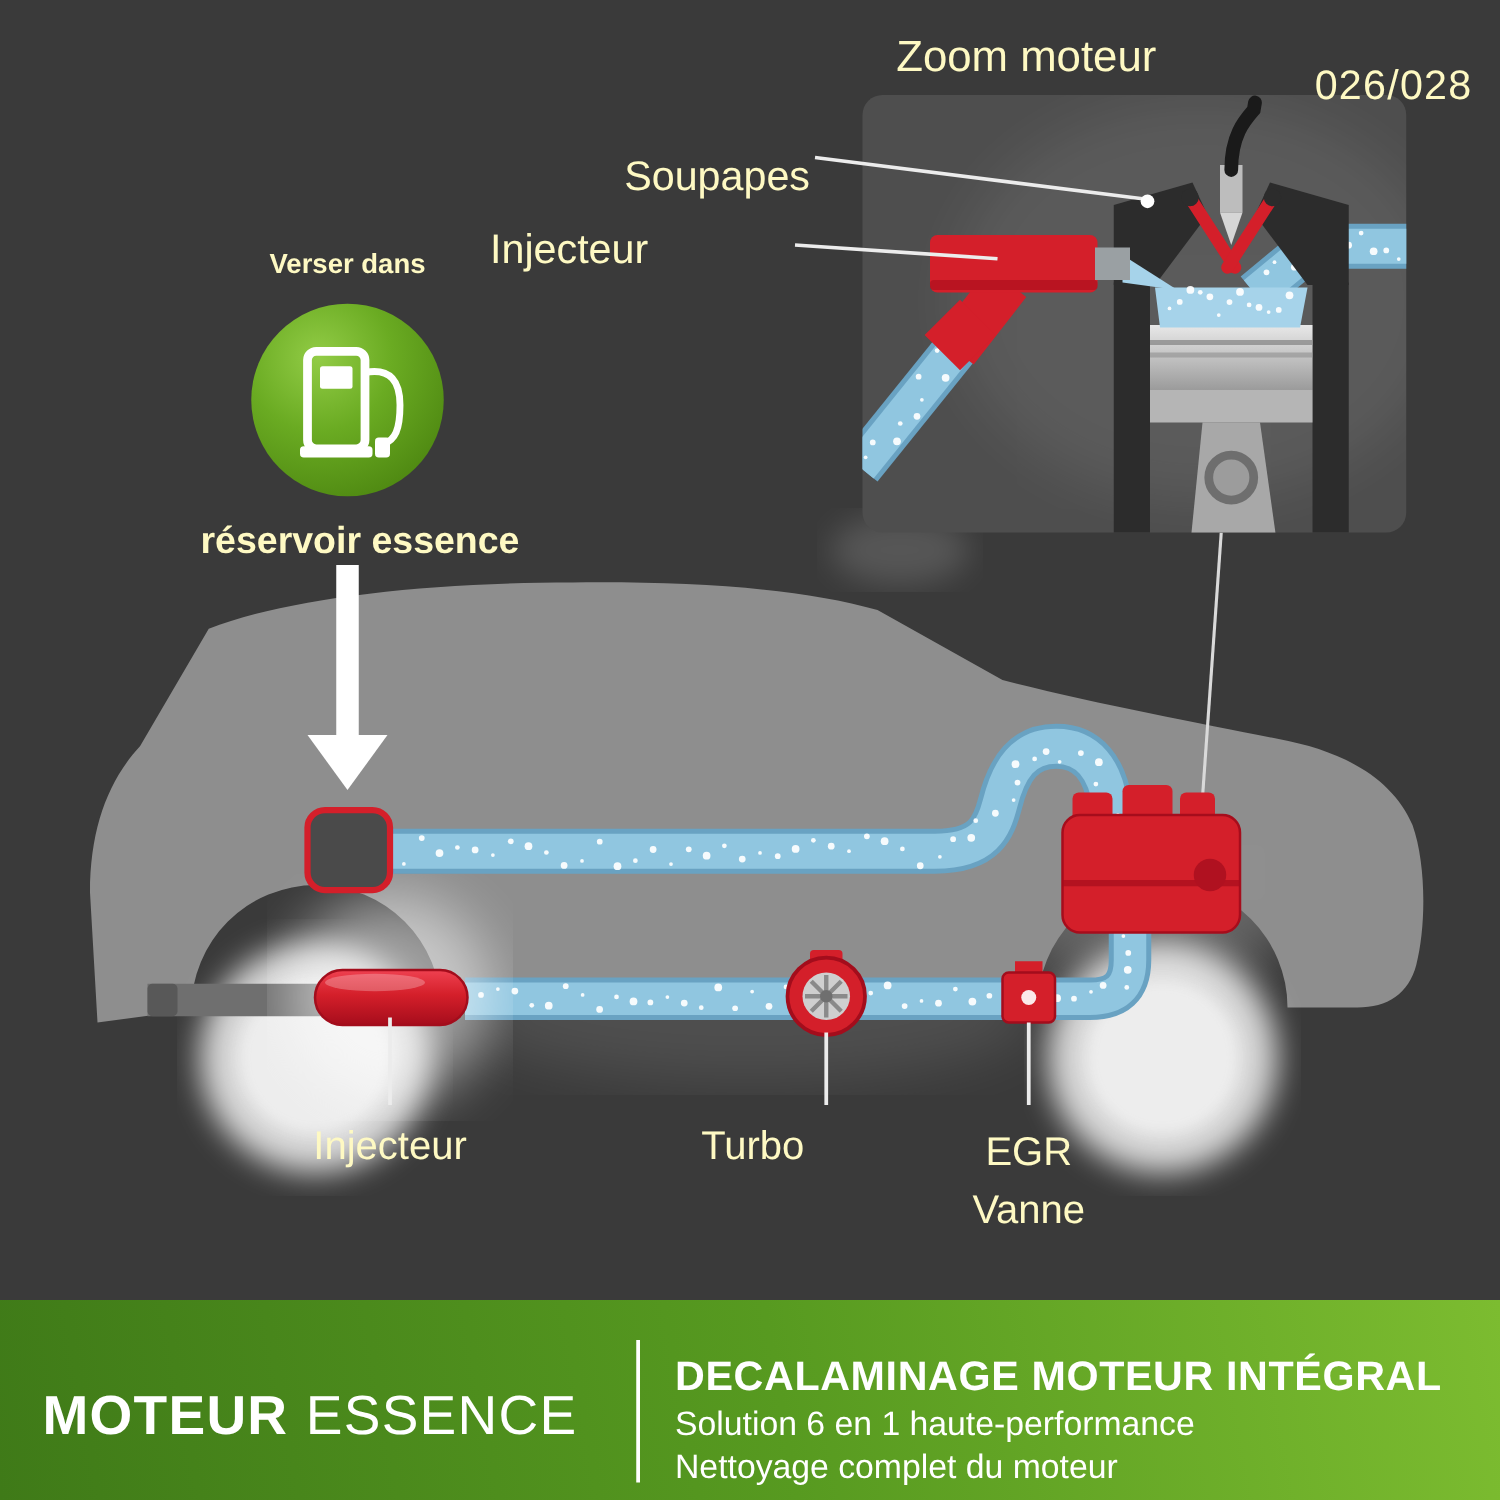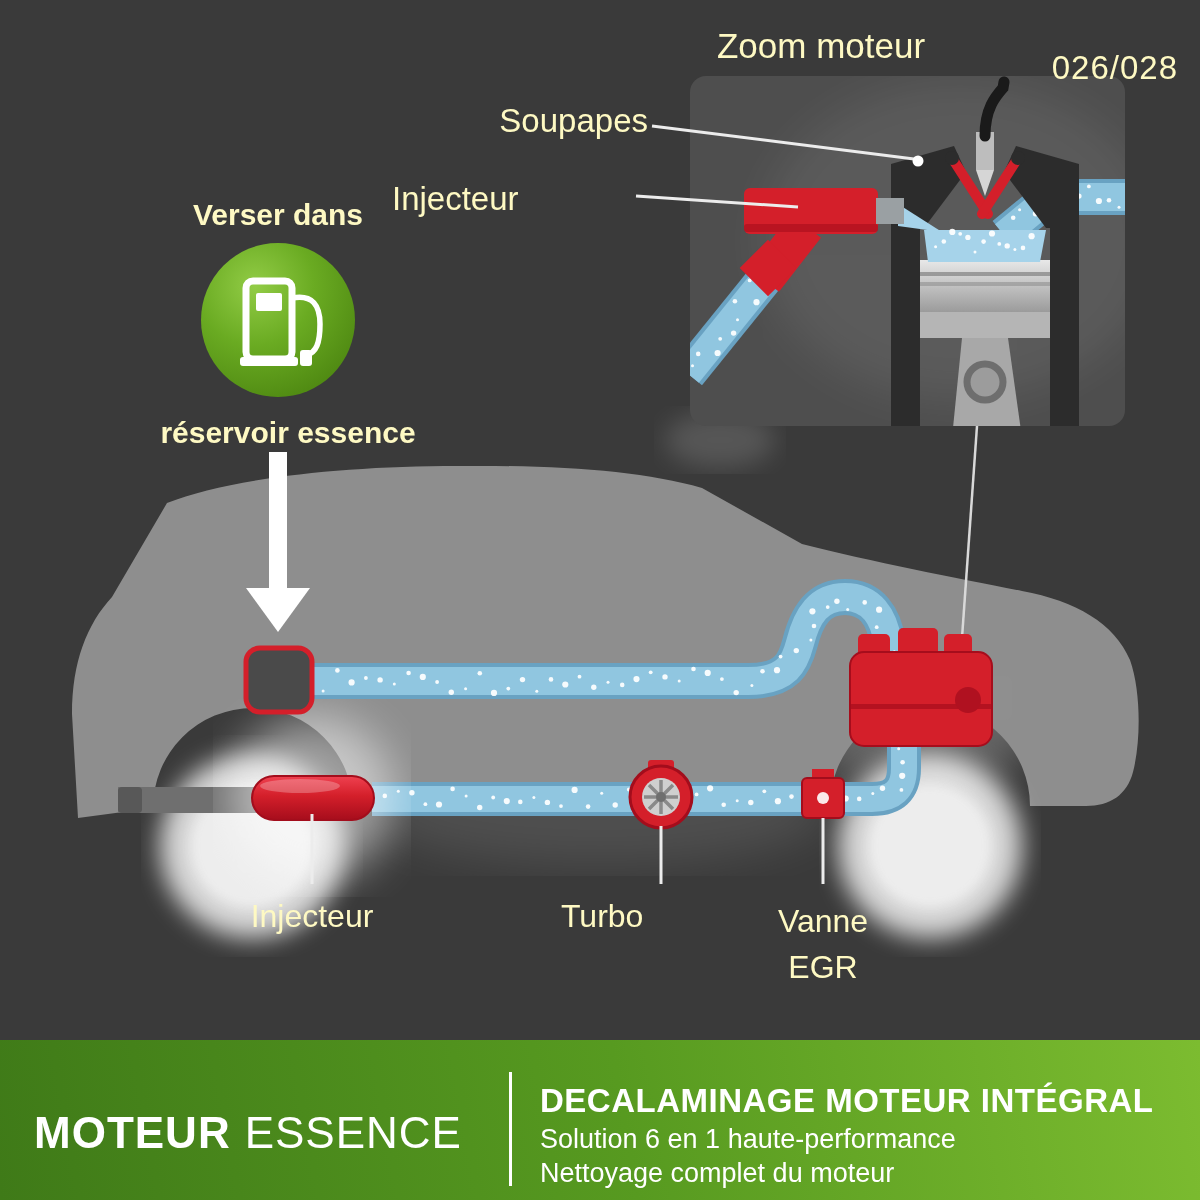--- a/index.html
+++ b/index.html
@@ -1,23 +1,23 @@
 <!DOCTYPE html>
 <html><head>
 <meta charset="utf-8">
 <style>
   html,body{margin:0;padding:0;width:1200px;height:1200px;background:#3a3a3a;overflow:hidden;}
   #stage{position:relative;width:1200px;height:1200px;font-family:"Liberation Sans",sans-serif;}
   svg{position:absolute;left:0;top:0;}
   .lbl{position:absolute;color:#fef9c3;line-height:1.15;}
   #pageCounter{right:22px;top:24px;font-size:33px;letter-spacing:1px;margin-top:25px;}
   #zoomTitle{left:690px;top:26px;width:262px;text-align:center;font-size:35px;}
-  #soupapesLabel{left:392px;top:102px;width:256px;text-align:right;font-size:33px;}
+  #soupapesLabel{left:392px;top:122px;width:256px;text-align:right;font-size:33px;}
   #injecteurLabel{left:392px;top:180px;width:240px;text-align:left;font-size:33px;}
-  #pourTitle{left:158px;top:198px;width:240px;text-align:center;font-size:30px;font-weight:bold;}
+  #pourTitle{left:158px;top:198px;width:240px;text-align:center;font-size:22px;font-weight:bold;}
   #pourTarget{left:108px;top:416px;width:360px;text-align:center;font-size:30px;font-weight:bold;}
   #catalyseurLabel{left:192px;top:898px;width:240px;text-align:center;font-size:32px;}
   #turboLabel{left:561px;top:898px;width:200px;text-align:left;font-size:32px;}
   #vanneLabel{left:723px;top:898px;width:200px;text-align:center;font-size:32px;line-height:46px;}
   #footer{position:absolute;left:0;top:1040px;width:1200px;height:160px;
           background:linear-gradient(80deg,#3f7a18 0%,#579a20 52%,#7cbc30 100%);}
   #brand{position:absolute;left:34px;top:68px;font-size:44px;color:#fff;letter-spacing:1px;white-space:nowrap;}
   #brand .b{font-weight:bold;}
   #brand .l{font-weight:normal;margin-left:14px;}
   #fDivider{position:absolute;left:509px;top:32px;width:3px;height:114px;background:#fff;}
@@ -346,22 +346,22 @@
 
 <div class="lbl" id="pageCounter">026/028</div>
 <div class="lbl" id="zoomTitle">Zoom moteur</div>
 <div class="lbl" id="soupapesLabel">Soupapes</div>
 <div class="lbl" id="injecteurLabel">Injecteur</div>
 <div class="lbl" id="pourTitle">Verser dans</div>
 <div class="lbl" id="pourTarget">réservoir essence</div>
 <div class="lbl" id="catalyseurLabel">Injecteur</div>
 <div class="lbl" id="turboLabel">Turbo</div>
 <div class="lbl" id="vanneLabel">
+  <div>EGR</div>
   <div>Vanne</div>
-  <div>EGR</div>
 </div>
 
 <div id="footer">
   <div id="brand">
     <span class="b">MOTEUR</span><span class="l">ESSENCE</span>
   </div>
   <div id="fDivider"></div>
   <div id="fTitle">DECALAMINAGE MOTEUR INTÉGRAL</div>
   <div id="fSub1">Solution 6 en 1 haute-performance</div>
   <div id="fSub2">Nettoyage complet du moteur</div>

